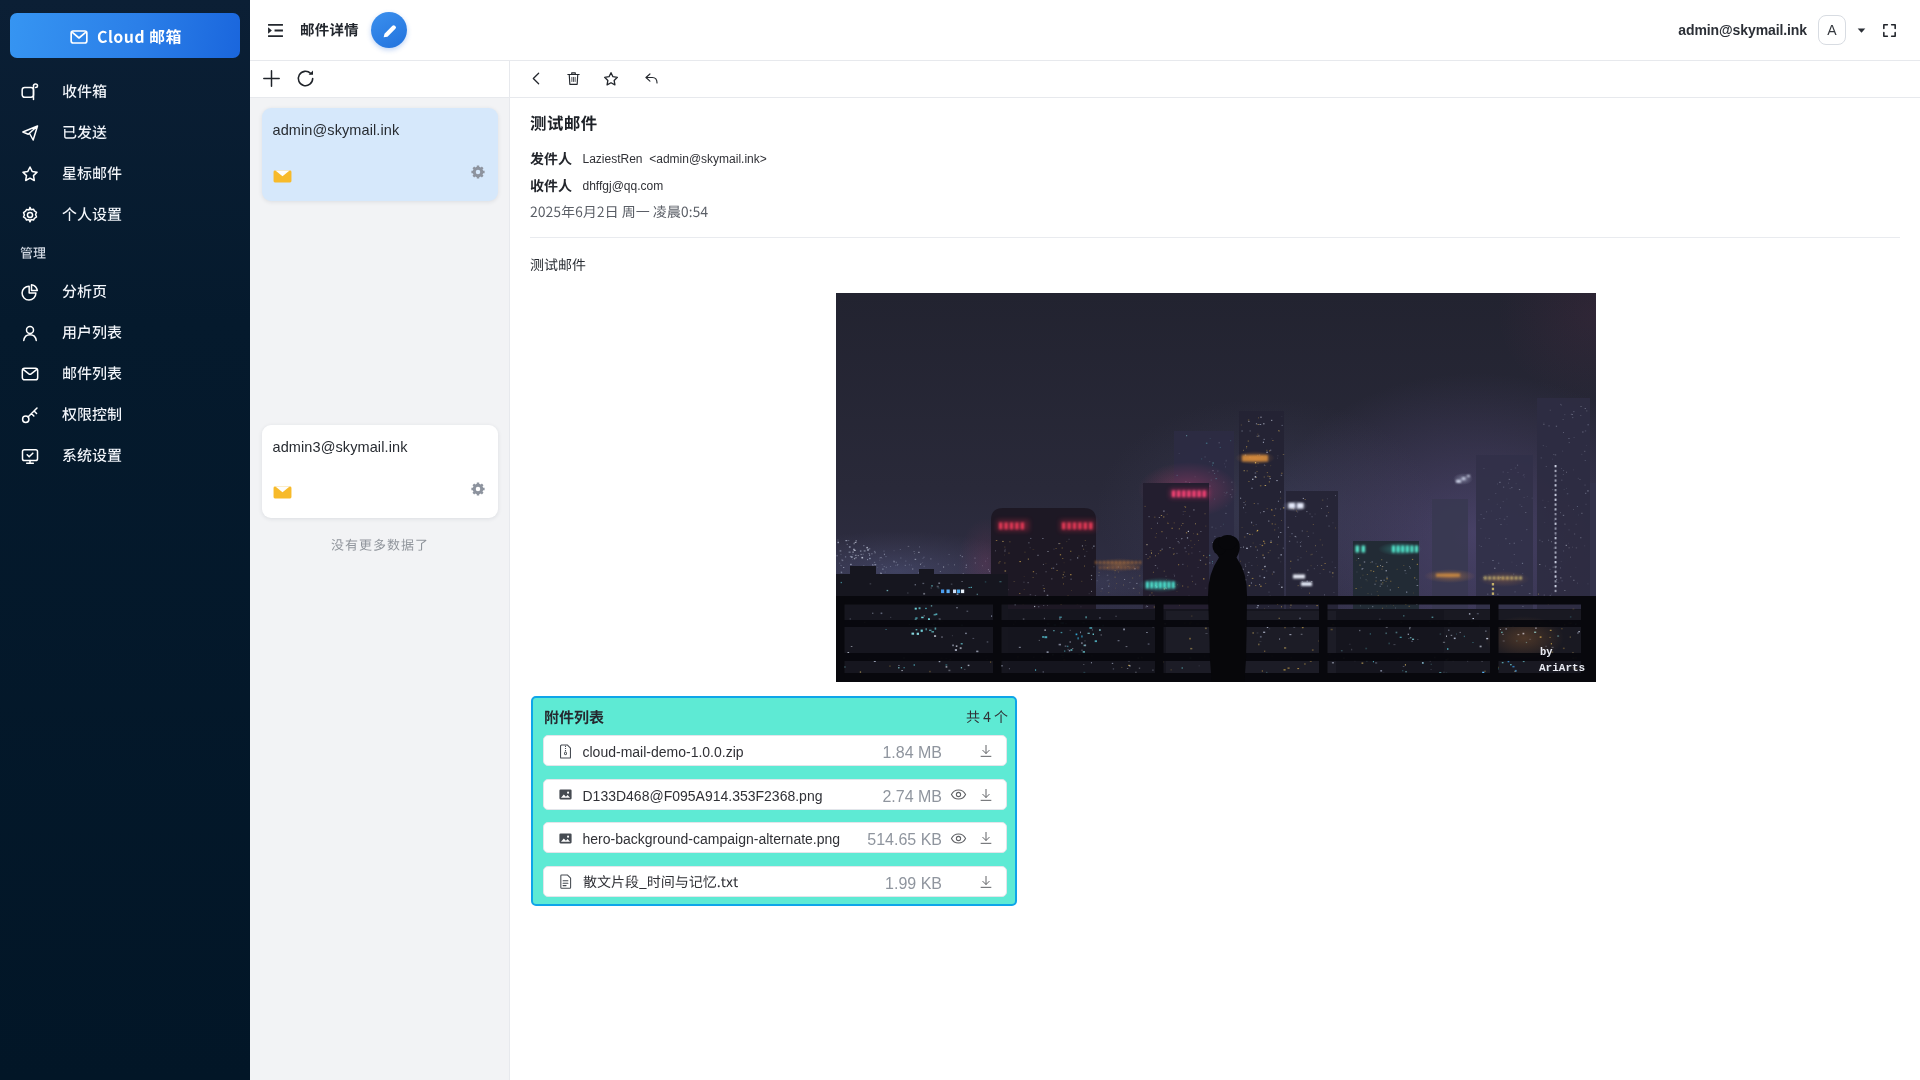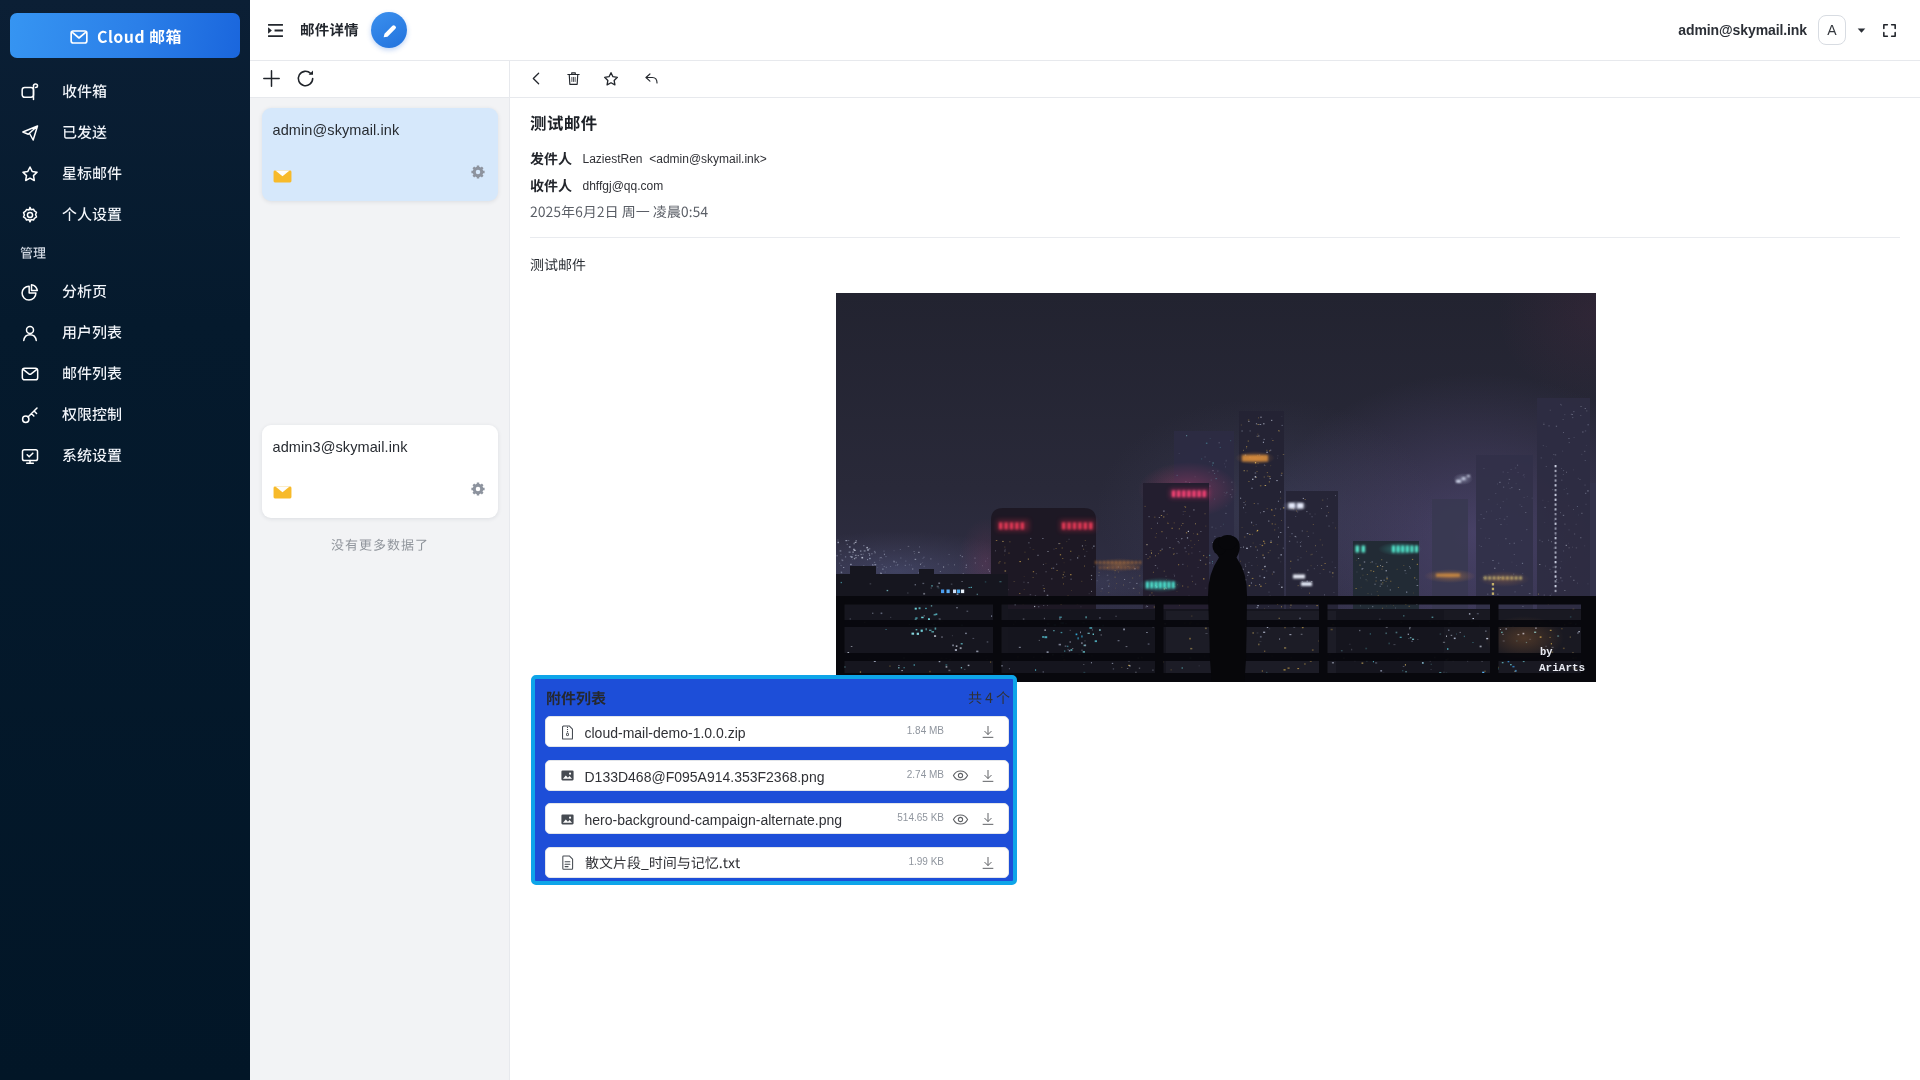--- a/index.html
+++ b/index.html
@@ -43,28 +43,28 @@
 .main{position:absolute;left:510px;top:60px;width:1410px;height:1020px;background:#fff}
 .mtool{position:absolute;left:0;top:0;width:1410px;height:38px;border-bottom:1px solid #e7e9ed}
 .mtool>span{position:absolute;top:10px;display:flex}
 .mtitle{position:absolute;left:19.5px;top:52px;display:flex}
 .mrow{position:absolute;left:19.5px;height:20px;display:flex;align-items:center;font-size:12px;color:#303136}
 .mrow .lab{margin-right:11px;display:flex}
 .mdate{position:absolute;left:19.5px;display:flex}
 .mdivider{position:absolute;left:19.5px;top:177px;width:1370px;height:0;border-top:1px solid #e9ebef}
 .mbody{position:absolute;left:19.5px;top:195px;display:flex}
 .mimg{position:absolute;left:326px;top:233px;width:760px;height:457px}
-.attbox{position:absolute;left:21px;top:615px;width:485.5px;height:210px;border:4px solid #0ea5e9;border-radius:5px;background:#1d4ed8}
+.attbox{position:absolute;left:21px;top:636px;width:485.5px;height:210px;border:2px solid #0ea5e9;border-radius:5px;background:#5eead4}
 .atthead{position:absolute;left:10.5px;top:12px;width:464px;height:21px}
 .atthead .t1{position:absolute;left:0;top:-3px}
 .atthead .t2{position:absolute;right:0;top:-3px}
 .arow{position:absolute;left:9.5px;width:464.5px;height:31px;border:1px solid #e2e5ea;border-radius:5px;background:#fff}
 .arow .aicon{position:absolute;left:13px;top:6.5px;display:flex}
 .arow .aname{position:absolute;left:39px;top:8px;font-size:14px;color:#303136}
-.arow .asize{position:absolute;right:64px;top:8px;font-size:10px;color:#8f959e}
+.arow .asize{position:absolute;right:64px;top:8px;font-size:16px;color:#8f959e}
 .arow .aeye{position:absolute;right:39px;top:6.5px;display:flex}
 .arow .adl{position:absolute;right:12px;top:7px;display:flex}
 </style></head>
 <body>
 <div class="sidebar">
   <div class="logo">
       <svg width="20" height="20" viewBox="0 0 24 24">
         <rect x="2.6" y="4.8" width="18.8" height="14.4" rx="2.4" fill="none" stroke="#ffffff" stroke-width="2"></rect>
 <path d="M4.4 6.8l7.6 6.4 7.6-6.4" fill="none" stroke="#ffffff" stroke-width="2" stroke-linejoin="round" stroke-linecap="round"></path>
       </svg>

